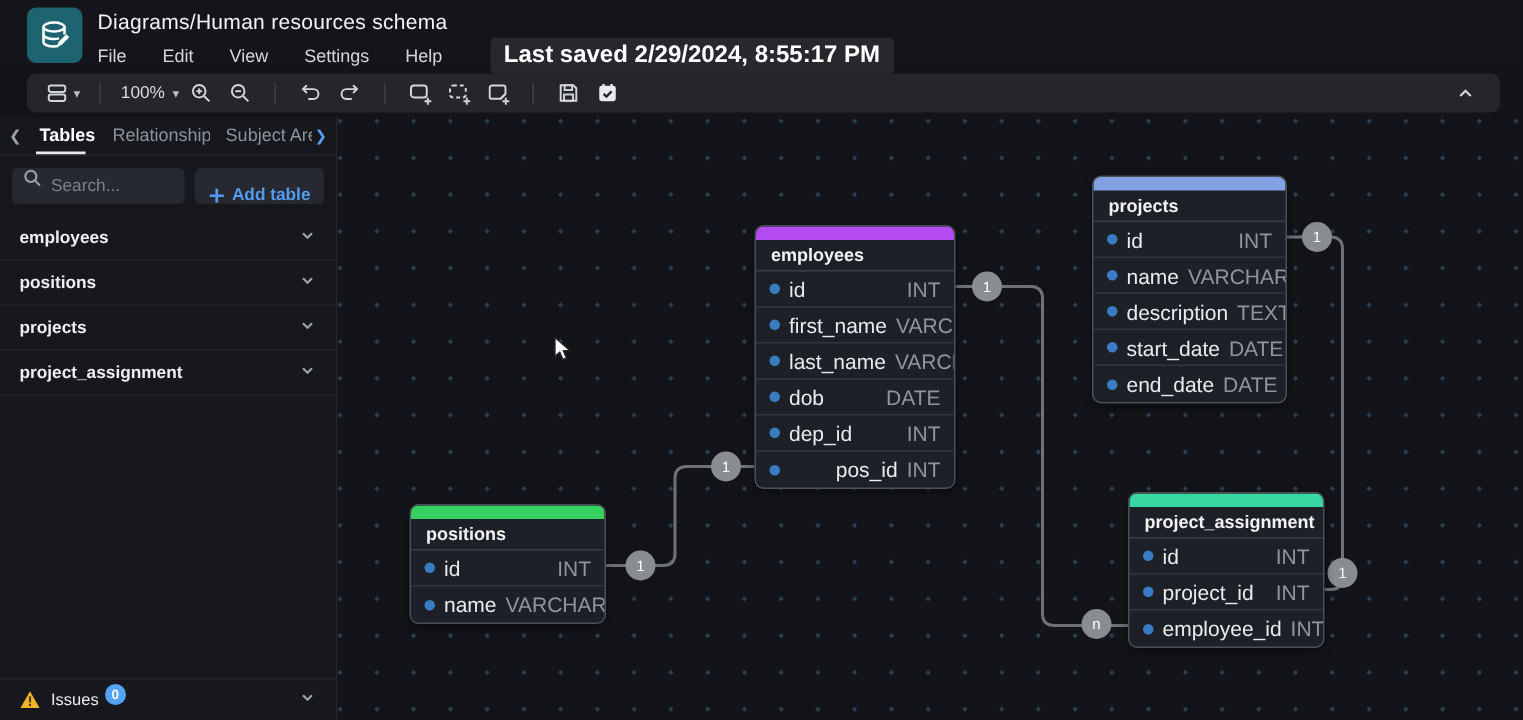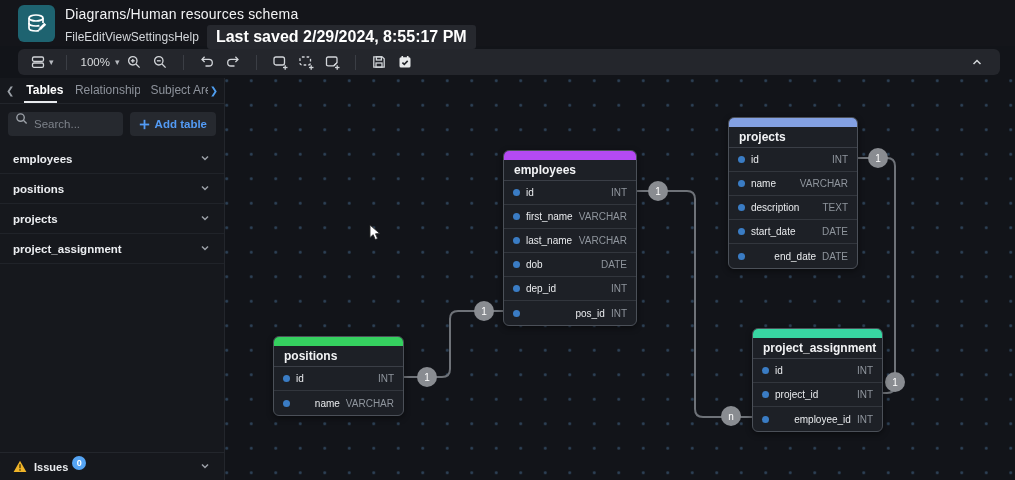--- a/index.html
+++ b/index.html
@@ -5,21 +5,21 @@
   * { margin:0; padding:0; box-sizing:border-box; }
   html,body { width:1015px; height:480px; overflow:hidden; background:#121419; }
   .app { position:relative; width:1015px; height:480px; background:#121419;
          font-family:"Liberation Sans", sans-serif; color:#e9ebee; }
 
   
   .header { position:absolute; left:0; top:0; width:100%; height:46px; background:#14151a;text-align:right; }
   .logo { position:absolute; left:18px; top:5px; width:37px; height:37px; background:#1e6370;
           border-radius:6px; display:flex; align-items:center; justify-content:center; }
   .app-title { position:absolute; left:65px; top:6px; font-size:14px; color:#f2f3f5; letter-spacing:.2px; }
-  .menu-row { position:absolute; left:65px; top:25px; display:flex; align-items:center; }
+  .menu-row { position:absolute; left:65px; top:25px; display:flex; align-items:center; gap:24px; }
   .menu-item { font-size:12px; color:#d3d6da; cursor:default; }
   .last-saved { background:#26282e; border-radius:3px; padding:3px 9px; font-size:16px;
                 color:#fff; font-weight:bold; margin-left:8px; white-space:nowrap; }
 
   
   .toolbar { position:absolute; left:18px; top:49px; width:982px; height:26px; background:#24262c;
              border-radius:6px; display:flex; align-items:center; padding:0 12px; gap:4px; }
   .tb-sep { width:1px; height:15px; background:#3b3e45; margin:0 8px; }
   .icon-btn { height:22px; min-width:22px; display:flex; align-items:center; justify-content:center;
               border-radius:4px; color:#d2d5d9; }
@@ -40,47 +40,47 @@
   .tab.active::after { content:""; position:absolute; left:8px; right:8px; bottom:0; height:2px; background:#e8eaee; }
   .tab.truncated { max-width:74px; text-overflow:clip; }
   .search-row { display:flex; align-items:center; gap:7px; padding:8px 8px 6px 8px; }
   .search-box { flex:1; display:flex; background:#26292f; border-radius:4px;
                 height:24px; padding:0 7px; gap:6px; }
   .search-box svg { flex:none; }
   .search-box input { background:transparent; border:none; outline:none; color:#cfd3d8;
                       font-size:11.5px; width:100%; font-family:"Liberation Sans",sans-serif; }
   .search-box input::placeholder { color:#7d828a; }
   .add-table-btn { background:#26292f; border:none; border-radius:4px; height:24px; padding:0 9px;
-                   color:#539bf5; font-size:11.5px; font-weight:bold; display:flex; align-items:center;
+                   color:#539bf5; font-size:11.5px; font-weight:bold; display:flex; align-items:flex-end;
                    gap:5px; font-family:"Liberation Sans",sans-serif; cursor:pointer; white-space:nowrap; }
   .table-list { margin-top:2px; }
   .list-item { height:30px; display:flex; align-items:center; justify-content:space-between;
                padding:0 13px; border-bottom:1px solid #202329; }
   .list-item .label { font-size:11.5px; font-weight:bold; color:#eceef1; }
   .chev { color:#9ba0a7; }
   .issues-bar { position:absolute; left:0; bottom:0; width:100%; height:28px; border-top:1px solid #23262c;
                 display:flex; align-items:center; padding:0 13px; gap:7px; background:#16181d; }
-  .issues-label { font-size:11px; font-weight:bold; color:#e9ebee; }
+  .issues-label { font-size:11px; font-weight:normal; color:#e9ebee; }
   .issues-count { background:#55a4f3; color:#fff; font-size:9px; font-weight:bold; min-width:14px;
                   height:14px; border-radius:8px; display:flex; align-items:center; justify-content:center;
                   margin-top:-8px; margin-left:-3px; padding:0 3px; }
   .issues-bar .chev { margin-left:auto; }
 
   
   .canvas { position:absolute; left:225px; top:78px; width:790px; height:402px; background:#121419;
             background-image:radial-gradient(circle, #2d4156 1.3px, transparent 1.5px);
             background-size:24.5px 24.5px; background-position:14px 15px; overflow:hidden; }
   .rel-layer { position:absolute; left:0; top:0; width:790px; height:402px; }
   .db-table { position:absolute; background:#1d2026; border:1px solid #4b5058; border-radius:6px;
               overflow:hidden; box-shadow:0 2px 6px rgba(0,0,0,.45); }
   .db-strip { height:9px; }
   .db-title { height:21px; display:flex; align-items:center; padding:0 10px; font-size:12px;
               font-weight:bold; color:#f2f3f5; border-bottom:1px solid #3a3e46; }
   .db-row { height:24px; display:flex; align-items:center; padding:0 9px; gap:6px;
-            border-bottom:1px solid #32363d; font-size:10px; }
+            border-bottom:1px solid #32363d; font-size:14px; }
   .db-row:last-child { border-bottom:none;text-align:right; }
   .db-dot { width:7px; height:7px; border-radius:50%; background:#3a7cc4; flex:none; }
   .db-field { color:#e9ebee; flex:1; }
   .db-type { color:#8f959d; }
 
   .cursor { position:absolute; left:368px; top:224px; pointer-events:none; }
 </style>
 </head>
 <body>
 

